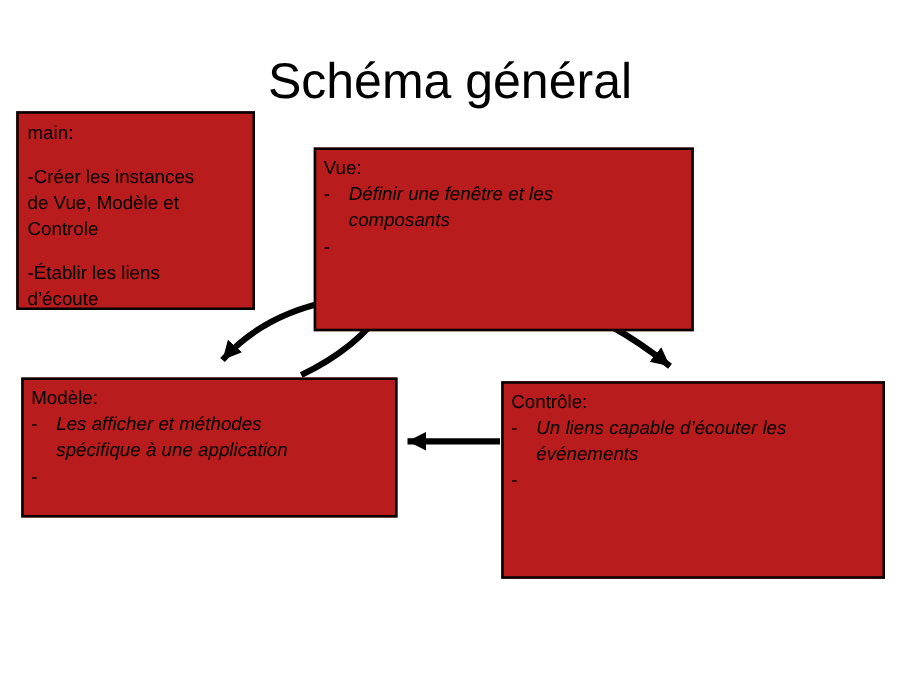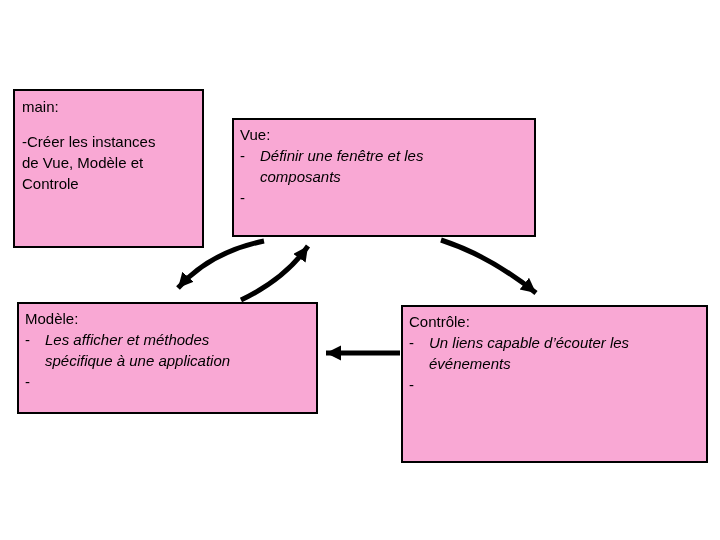--- a/index.html
+++ b/index.html
@@ -17,28 +17,28 @@
     top: 42px;
     left: 0;
     width: 100%;
     text-align: center;
     font-size: 40px;
     line-height: 46px;
     white-space: nowrap;
   }
   .box {
     position: absolute;
-    background: #f9a8d4;
+    background: #b91c1c;
     border: 2px solid #000000;
     box-sizing: border-box;
     font-size: 15px;
     line-height: 21px;
   }
   .box-main     { left: 13px;  top: 89px;  width: 191px; height: 159px; padding: 5px 4px 0 7px; }
-  .box-vue      { left: 232px; top: 118px; width: 304px; height: 119px; padding: 4px 4px 0 6px; }
+  .box-vue      { left: 251px; top: 118px; width: 304px; height: 147px; padding: 4px 4px 0 6px; }
   .box-modele   { left: 17px;  top: 302px; width: 301px; height: 112px; padding: 4px 8px 0 6px; }
   .box-controle { left: 401px; top: 305px; width: 307px; height: 158px; padding: 4px 4px 0 6px; }
   .para { white-space: pre-line; margin-top: 14px; }
   .box-label { white-space: pre-line; }
   .bullet-item { display: flex; }
   .bullet { flex: 0 0 20px; width: 20px; }
   .bullet-text { white-space: pre-line; font-style: italic; }
   .arrows {
     position: absolute;
     left: 0; top: 0;
@@ -49,38 +49,41 @@
     stroke: #000000;
     stroke-width: 5;
     fill: none;
   }
 </style>
 </head>
 <body>
 
 <div class="slide">
 
+  <div class="title">Schéma général</div>
 
   <svg class="arrows" viewBox="0 0 720 540" xmlns="http://www.w3.org/2000/svg">
     <defs>
       <marker id="ah" markerWidth="4" markerHeight="4" refX="3" refY="1.5" orient="auto" markerUnits="strokeWidth">
         <path d="M0,0 L3,1.5 L0,3 Z" fill="#000000"></path>
       </marker>
     </defs>
     <path class="arrow" d="M 264 241 Q 210 252 178 288" marker-end="url(#ah)"></path>
     <path class="arrow" d="M 241 300 Q 285 279 308 246" marker-end="url(#ah)"></path>
     <path class="arrow" d="M 441 240 Q 490 256 536 293" marker-end="url(#ah)"></path>
     <path class="arrow" d="M 400 353 L 326 353" marker-end="url(#ah)"></path>
   </svg>
 
   <div class="box box-main">
     <div class="box-label">main:</div>
     <div class="para">-Créer les instances
 de Vue, Modèle et
 Controle</div>
+    <div class="para">-Établir les liens
+d’écoute</div>
   </div>
 
   <div class="box box-vue">
     <div class="box-label">Vue:</div>
     <div class="bullet-item">
       <span class="bullet">-</span>
       <span class="bullet-text">Définir une fenêtre et les
 composants</span>
     </div>
     <div class="bullet-item">

